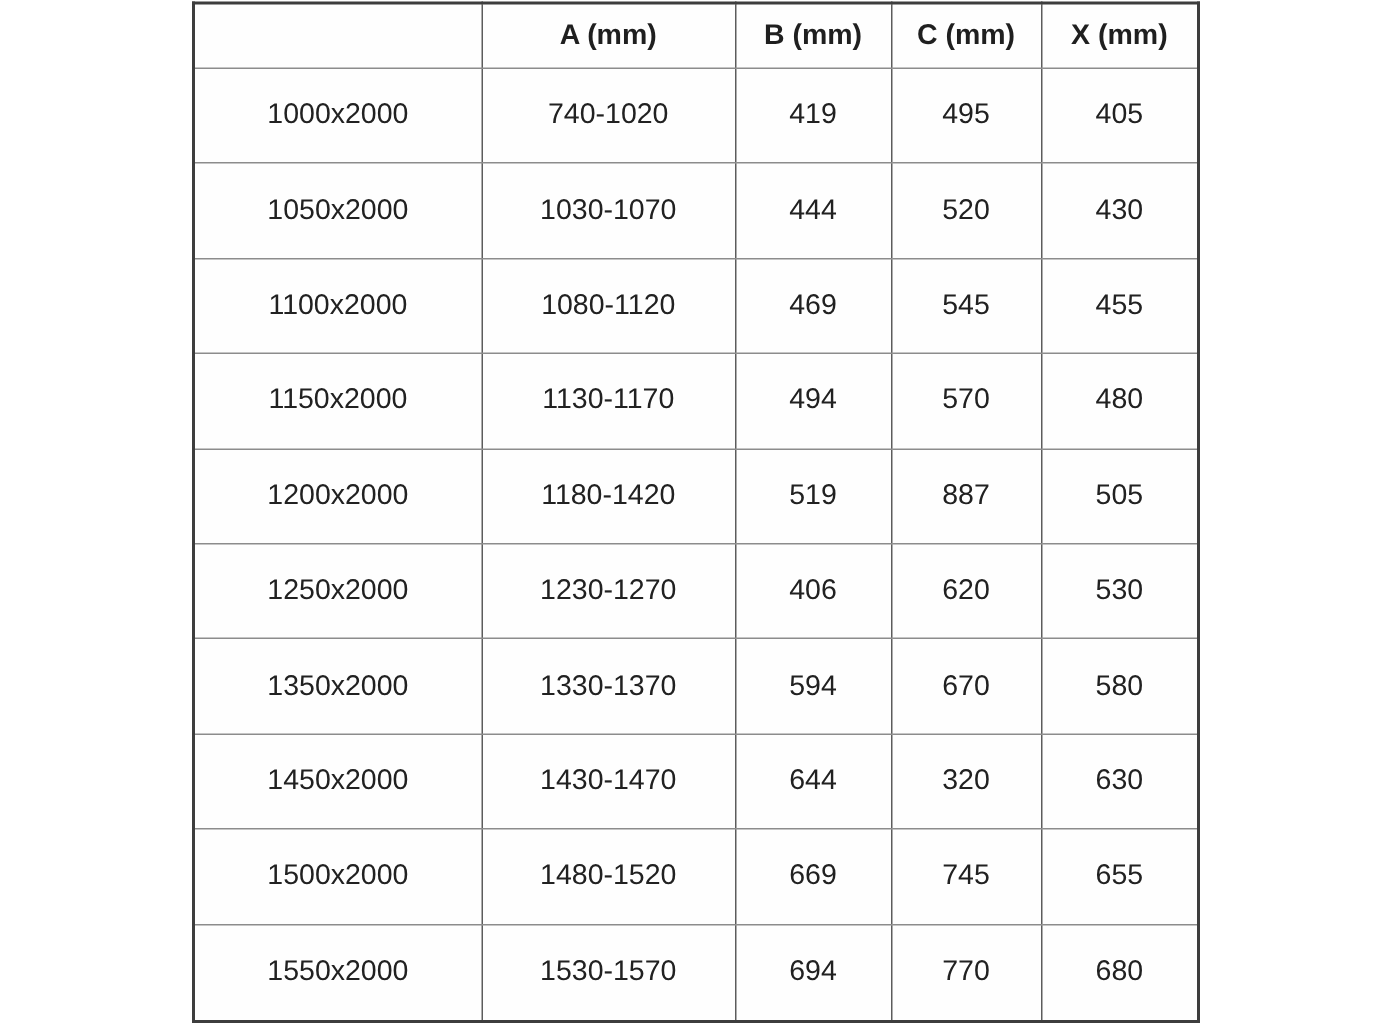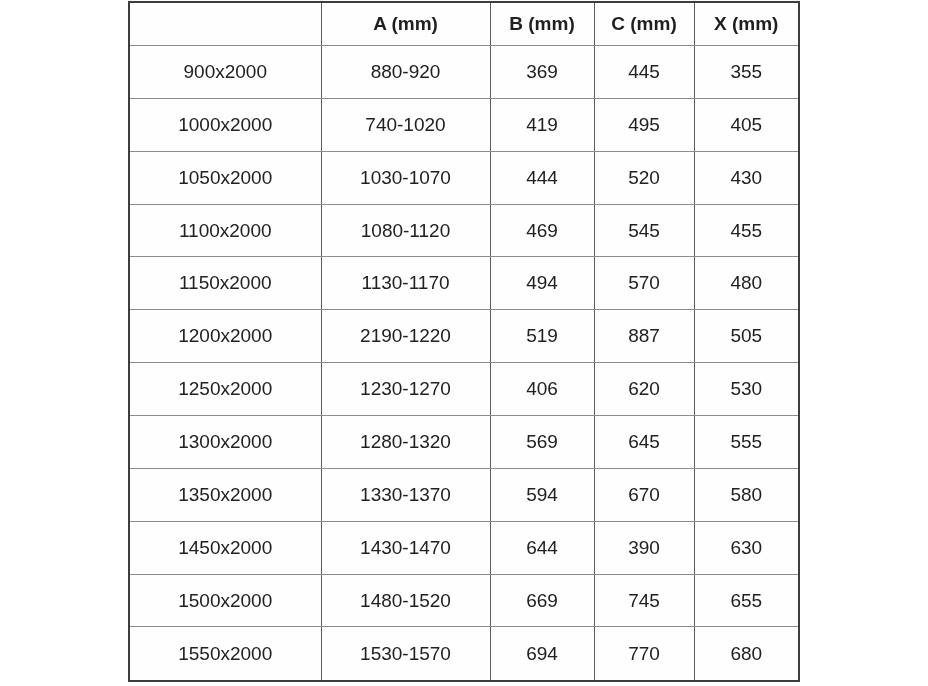--- a/index.html
+++ b/index.html
@@ -66,27 +66,20 @@
       <tr>
         <th></th>
         <th>A (mm)</th>
         <th>B (mm)</th>
         <th>C (mm)</th>
         <th>X (mm)</th>
       </tr>
     </thead>
     <tbody>
         <tr>
-          <td>900x2000</td>
-          <td>880-920</td>
-          <td>369</td>
-          <td>445</td>
-          <td>355</td>
-        </tr>
-        <tr>
           <td>1000x2000</td>
           <td>740-1020</td>
           <td>419</td>
           <td>495</td>
           <td>405</td>
         </tr>
         <tr>
           <td>1050x2000</td>
           <td>1030-1070</td>
           <td>444</td>
@@ -102,51 +95,44 @@
         </tr>
         <tr>
           <td>1150x2000</td>
           <td>1130-1170</td>
           <td>494</td>
           <td>570</td>
           <td>480</td>
         </tr>
         <tr>
           <td>1200x2000</td>
-          <td>2190-1220</td>
+          <td>1180-1420</td>
           <td>519</td>
           <td>887</td>
           <td>505</td>
         </tr>
         <tr>
           <td>1250x2000</td>
           <td>1230-1270</td>
           <td>406</td>
           <td>620</td>
           <td>530</td>
         </tr>
         <tr>
-          <td>1300x2000</td>
-          <td>1280-1320</td>
-          <td>569</td>
-          <td>645</td>
-          <td>555</td>
-        </tr>
-        <tr>
           <td>1350x2000</td>
           <td>1330-1370</td>
           <td>594</td>
           <td>670</td>
           <td>580</td>
         </tr>
         <tr>
           <td>1450x2000</td>
           <td>1430-1470</td>
           <td>644</td>
-          <td>390</td>
+          <td>320</td>
           <td>630</td>
         </tr>
         <tr>
           <td>1500x2000</td>
           <td>1480-1520</td>
           <td>669</td>
           <td>745</td>
           <td>655</td>
         </tr>
         <tr>

